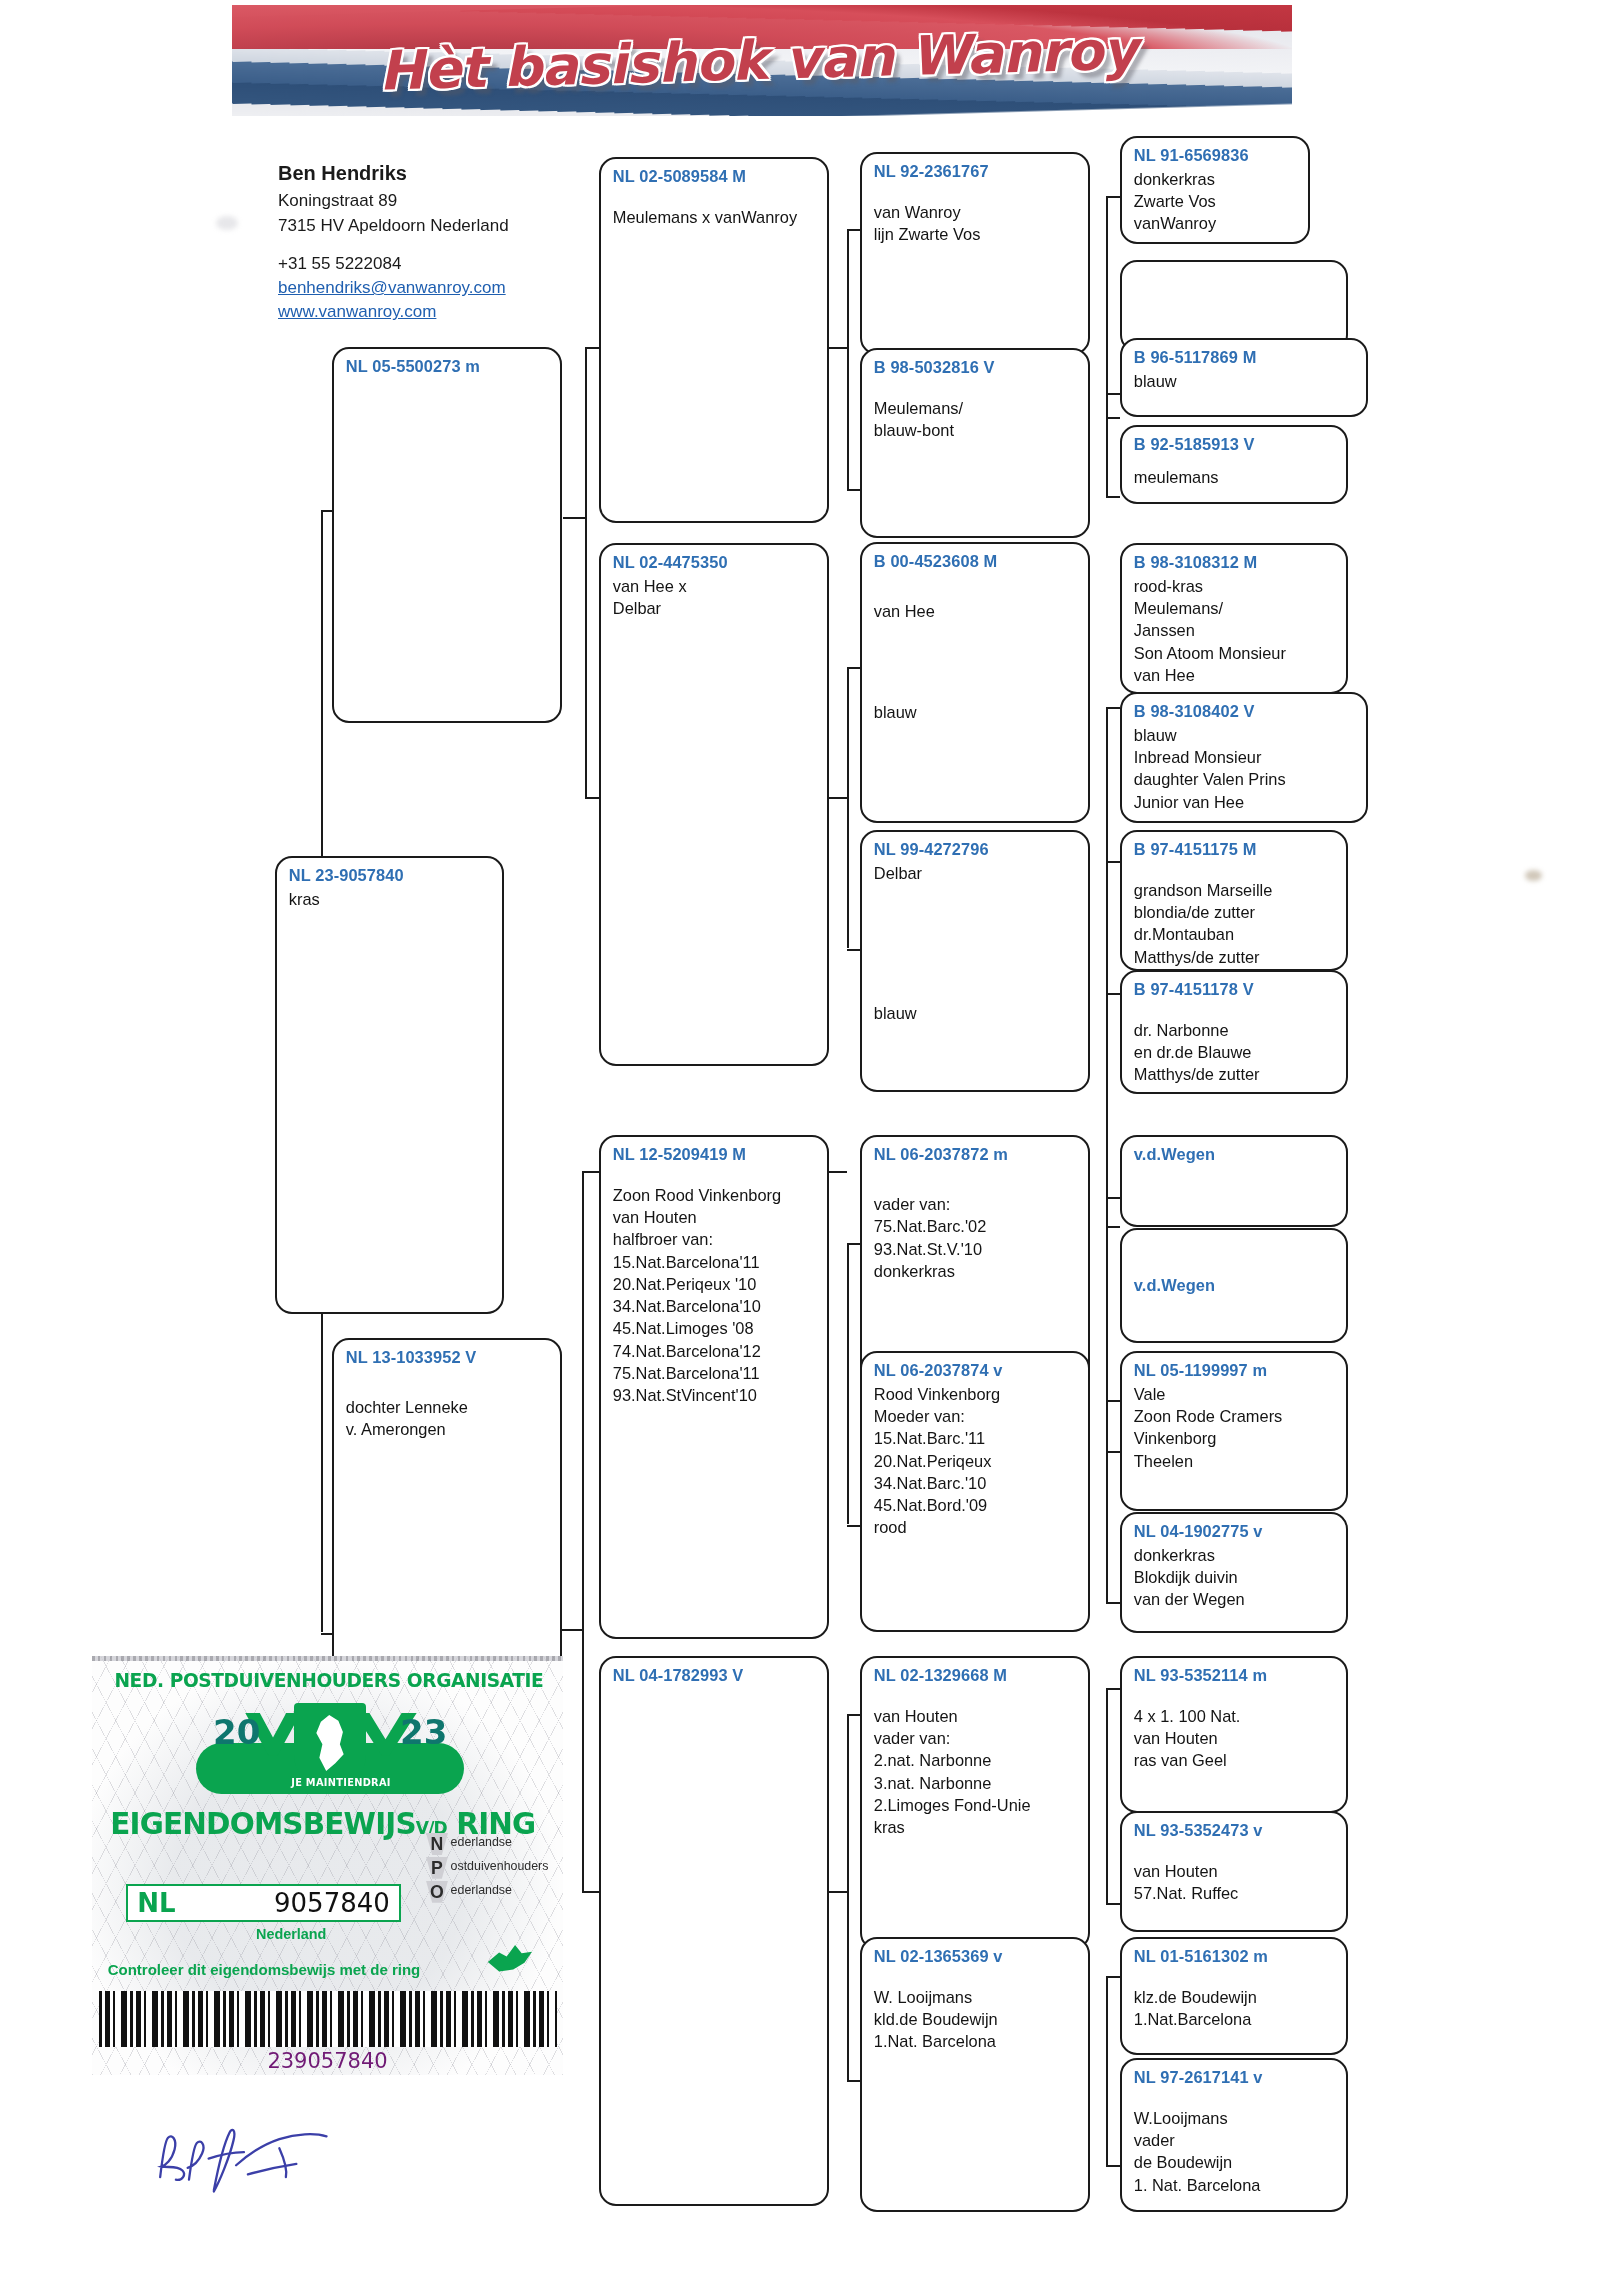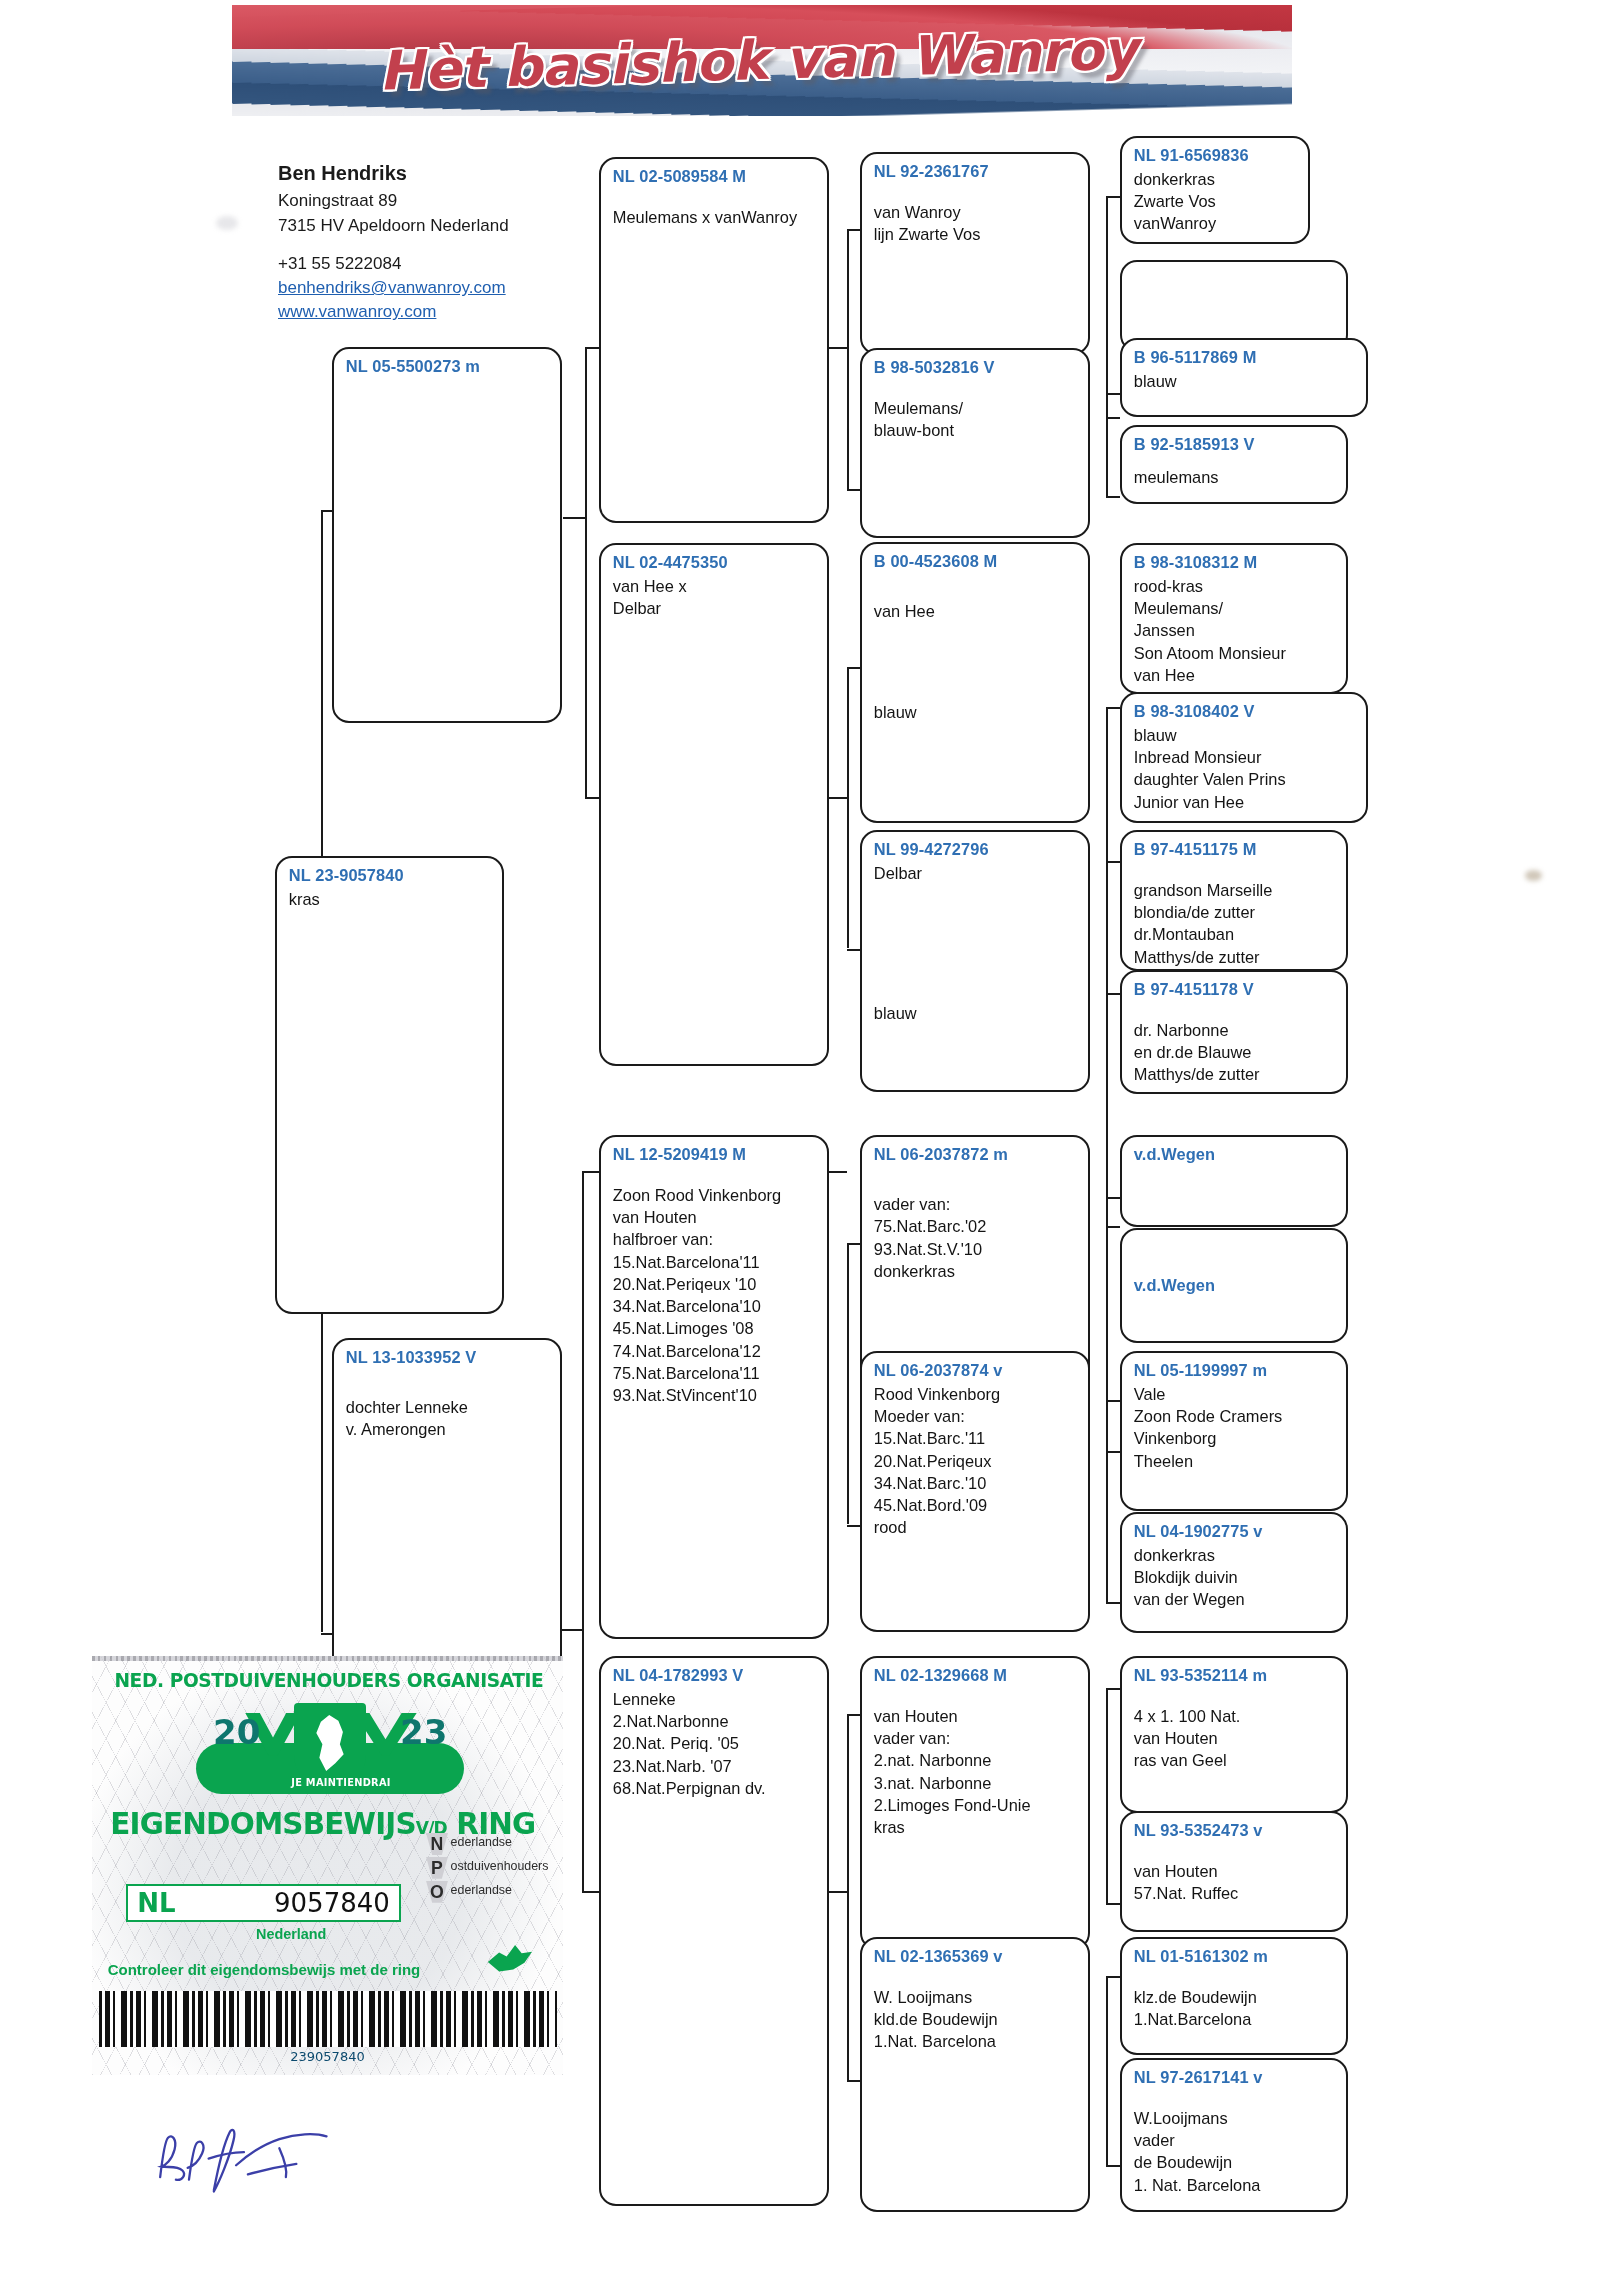--- a/index.html
+++ b/index.html
@@ -200,21 +200,21 @@
     clip-path:polygon(6% 56%,30% 28%,46% 40%,64% 6%,78% 30%,100% 26%,84% 58%,60% 78%,30% 84%);
   }
   #cert .barcode{
     position:absolute; left:6.5px; top:335px; width:458px; height:56px;
     background:repeating-linear-gradient(90deg,
       #111 0 3.3px, #fff 3.3px 5.9px, #111 5.9px 11px, #fff 11px 13.7px,
       #111 13.7px 16.4px, #fff 16.4px 21.6px, #111 21.6px 28px, #fff 28px 31px);
   }
   #cert .barnum{
     position:absolute; left:0; top:393px; width:471px;
-    text-align:center; font-size:13px; color:#0c4a6e;
+    text-align:center; font-size:21px; color:#701a75;
     font-family:"DejaVu Sans", sans-serif;
   }
 
   
   #sig{
     position:absolute; left:151px; top:2114px; width:275px; height:92px;
     color:#3b3fa8;
   }
   #sig svg{ width:100%; height:100%; }
 
@@ -347,25 +347,20 @@
 20.Nat.Periqeux '10
 34.Nat.Barcelona'10
 45.Nat.Limoges '08
 74.Nat.Barcelona'12
 75.Nat.Barcelona'11
 93.Nat.StVincent'10</div>
 </div>
 
 <div class="node" style="left:599px;top:1656px;width:230px;height:550px;">
   <div class="ring">NL 04-1782993 V</div>
-  <div class="desc">Lenneke
-2.Nat.Narbonne
-20.Nat. Periq. '05
-23.Nat.Narb.  '07
-68.Nat.Perpignan  dv.</div>
 </div>
 
 <div class="node pad-desc" style="left:860px;top:152px;width:230px;height:203px;">
   <div class="ring">NL 92-2361767</div>
   <div class="desc">van Wanroy
 lijn Zwarte Vos</div>
 </div>
 
 <div class="node pad-desc" style="left:860px;top:348px;width:230px;height:190px;">
   <div class="ring">B 98-5032816 V</div>

